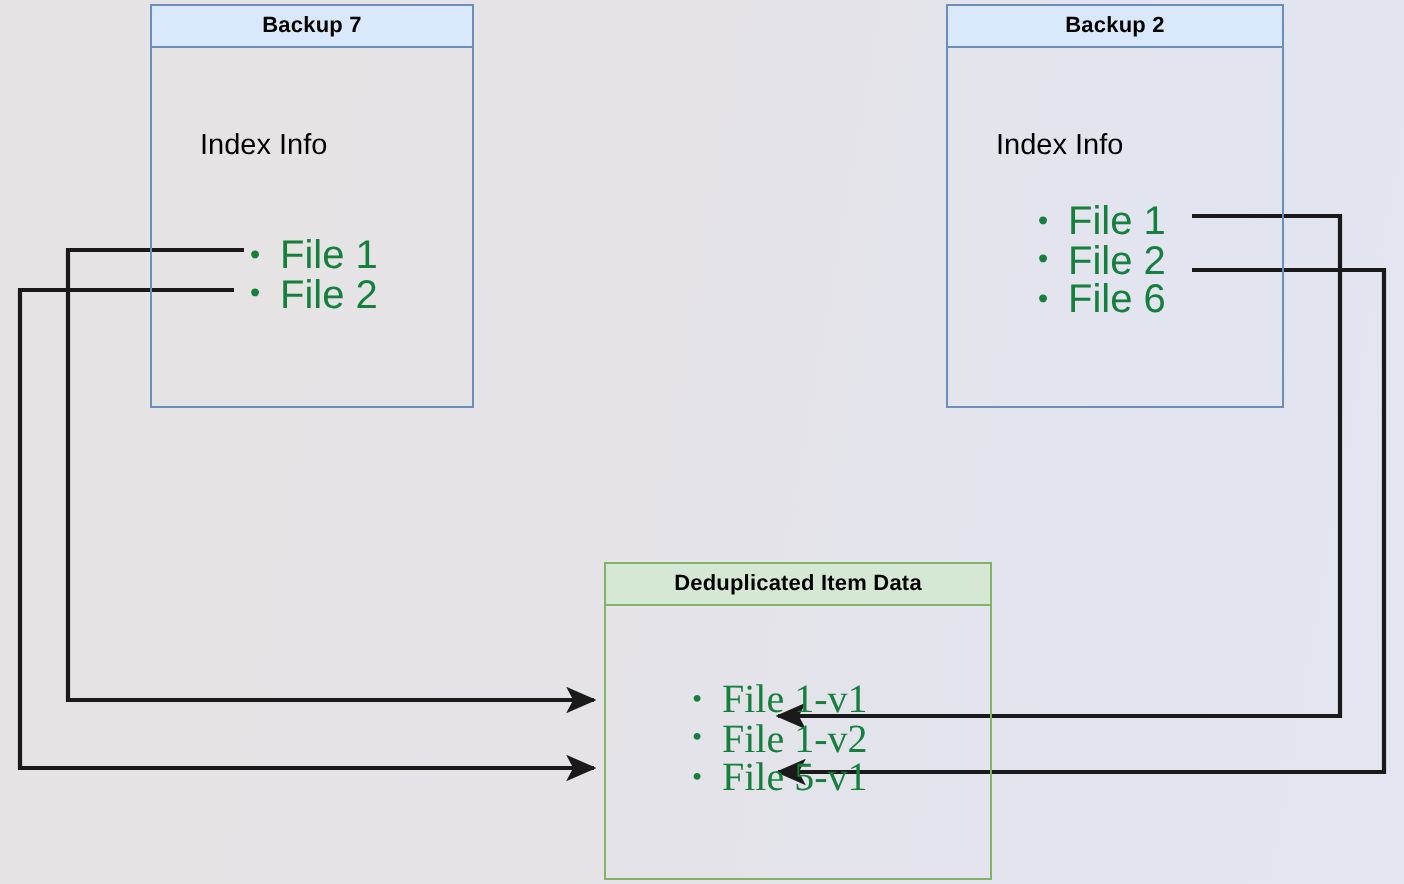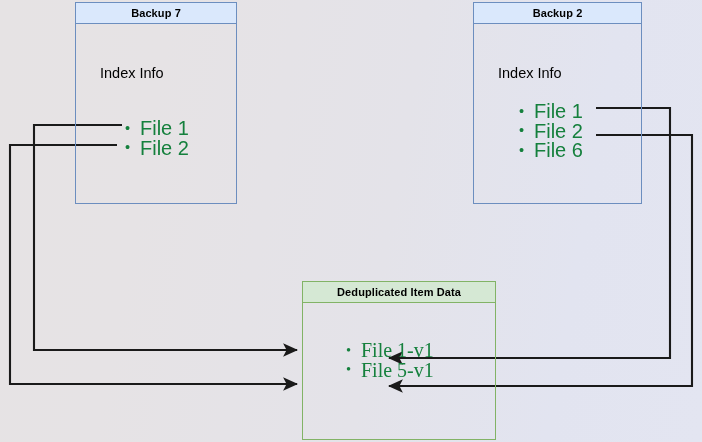--- a/index.html
+++ b/index.html
@@ -143,18 +143,19 @@
         <li>File 6</li>
       </ul>
     </div>
   </div>
 
   <div class="node green" style="left:258px; top:281px; width:194px; height:159px;margin-left:44px;">
     <div class="hdr">Deduplicated Item Data</div>
     <div class="bdy" style="height:137px;font-family:Liberation Serif, serif;">
       <ul class="filelist" style="left:42px; top:38px;">
         <li>File 1-v1</li>
+        <li>File 1-v2</li>
         <li>File 5-v1</li>
       </ul>
     </div>
   </div>
 
 </div>
 
 </body></html>

